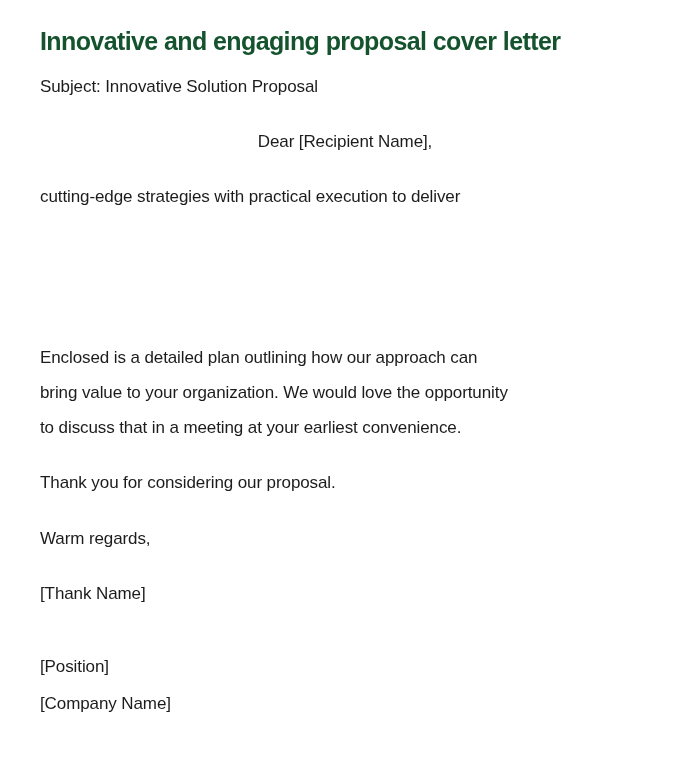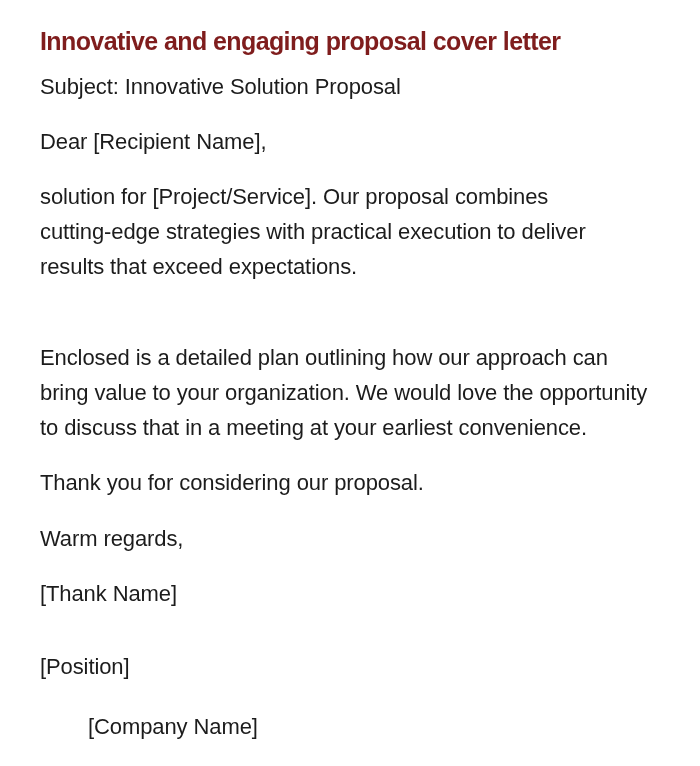--- a/index.html
+++ b/index.html
@@ -22,59 +22,57 @@
       width: 610px;
     }
     .title {
       margin: 0;
       position: absolute;
       top: 24px;
       left: 0;
       font-size: 25px;
       font-weight: bold;
       letter-spacing: -0.6px;
-      color: #7f1d1d;
+      color: #14532d;
       white-space: nowrap;
       line-height: 34px;
     }
     .para {
       position: absolute;
       left: 0;
       margin: 0;
-      font-size: 22px;
+      font-size: 17px;
       line-height: 35px;
       letter-spacing: -0.1px;
       color: #1c1c1c;
       width: 610px;
     }
     .p-subject { top: 69px; }
-    .p-greeting { top: 124px; }
+    .p-greeting { top: 124px; text-align: center; }
     .p-body1 { top: 179px; }
     .p-body2 { top: 340px; }
     .p-thanks { top: 465px; }
     .p-closing { top: 521px; }
     .p-name { top: 576px; }
     .p-position { top: 649px; }
-    .p-company { top: 709px; margin-left: 48px; }
+    .p-company { top: 686px; }
     .line { display: block; white-space: nowrap; }
   </style>
 </head>
 <body>
 
 <div class="doc">
   <h1 class="title">Innovative and engaging proposal cover letter</h1>
 
   <p class="para p-subject">Subject: Innovative Solution Proposal</p>
 
   <p class="para p-greeting">Dear [Recipient Name],</p>
 
   <p class="para p-body1">
-    <span class="line">solution for [Project/Service]. Our proposal combines</span>
     <span class="line">cutting-edge strategies with practical execution to deliver</span>
-    <span class="line">results that exceed expectations.</span>
   </p>
 
   <p class="para p-body2">
     <span class="line">Enclosed is a detailed plan outlining how our approach can</span>
     <span class="line">bring value to your organization. We would love the opportunity</span>
     <span class="line">to discuss that in a meeting at your earliest convenience.</span>
   </p>
 
   <p class="para p-thanks">Thank you for considering our proposal.</p>
 

